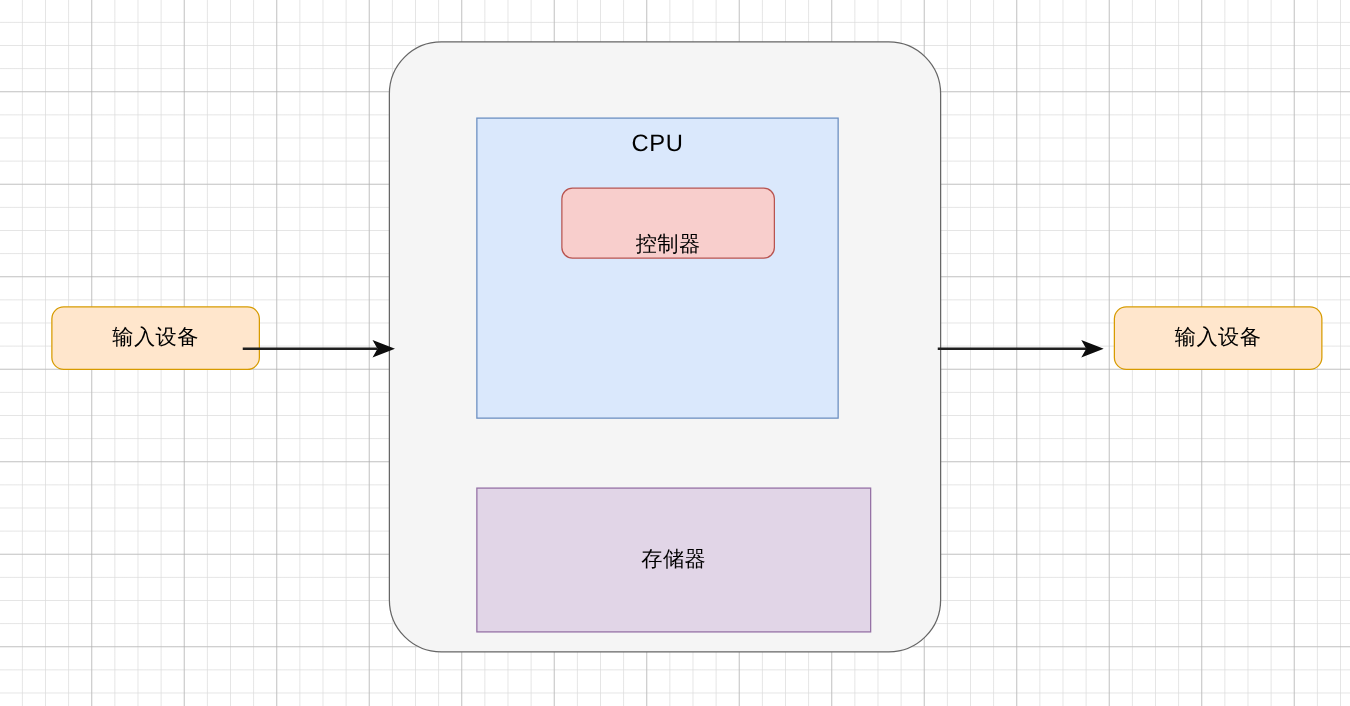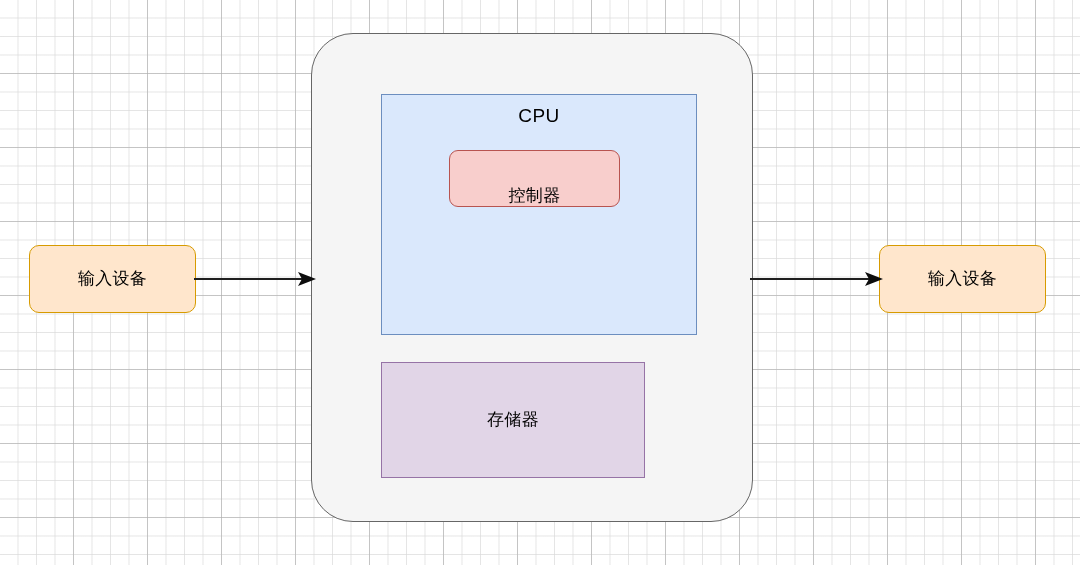--- a/index.html
+++ b/index.html
@@ -43,21 +43,21 @@
     height: 489px;
     background: #f5f5f5;
     border: 1.6px solid #666666;
     border-radius: 42px;
   }
 
   
   #cpu-box {
     left: 381px;
     top: 94px;
-    width: 316px;
+    width: 290px;
     height: 241px;
     background: #dae8fc;
     border: 1.4px solid #6c8ebf;
     align-items: flex-start;
     justify-content: center;
     padding-top: 10px;
   }
   #cpu-label {
     font-size: 19px;
     letter-spacing: 0.5px;
@@ -71,35 +71,36 @@
     left: 449px;
     width: 171px;
     height: 57px;
   }
   #controller-box { top: 150px; align-items: flex-end; }
   #alu-box { top: 243px; }
 
   
   #memory-box {
     left: 381px;
-    top: 362px;
-    width: 264px;
+    top: 390px;
+    width: 316px;
     height: 116px;
     background: #e1d5e7;
     border: 1.4px solid #9673a6;
   }
 
   
   .io {
     background: #ffe6cc;
     border: 1.8px solid #d79b00;
     border-radius: 10px;
     width: 167px;
-    height: 68px;
+    height: 51px;
     top: 245px;
+    margin-left: 12px;
   }
   #input-box { left: 29px; }
   #output-box { left: 879px; }
 
   
   .arrow {
     position: absolute;
     height: 24px;
     top: 267px;
     pointer-events: none;

